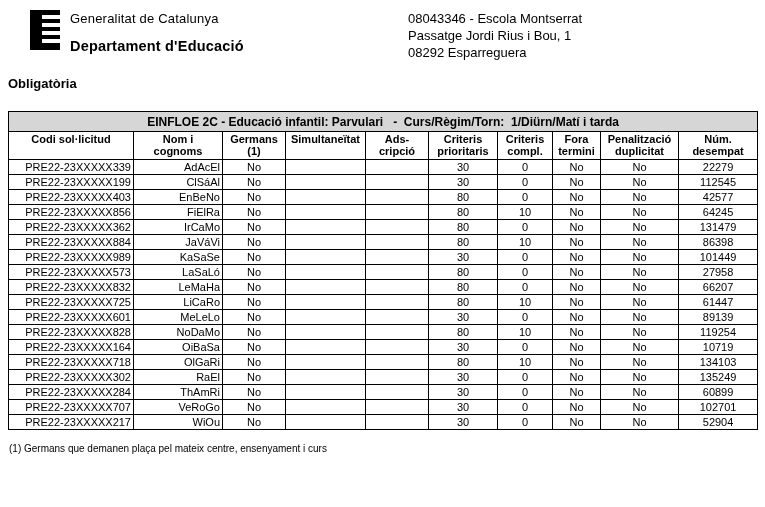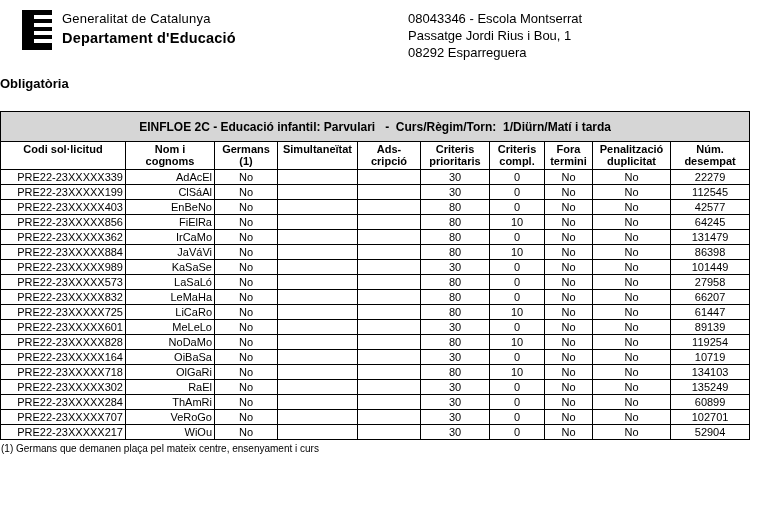--- a/index.html
+++ b/index.html
@@ -4,51 +4,51 @@
 <style>
   * { margin:0; padding:0; box-sizing:border-box; }
   html,body { background:#ffffff; }
   body {
     width:765px; height:507px;
     font-family:"Liberation Sans", sans-serif;
     color:#000;
     position:relative;
     overflow:hidden;
   }
-  .page { padding:8px 8px 0 0; position:relative; }
+  .page { padding:8px 8px 0 8px; position:relative; }
 
   
   .top-header { display:flex; align-items:flex-start; }
   .logo-wrap { margin-left:22px; margin-top:2px; }
   .org-block { margin-left:10px; padding-top:3px; }
   .org-line1 { font-size:13px; letter-spacing:0.2px; }
-  .org-line2 { font-size:14.5px; font-weight:bold; margin-top:4px; letter-spacing:0.2px; }
+  .org-line2 { font-size:14.5px; font-weight:bold; margin-top:12px; letter-spacing:0.2px; }
   .school-block { position:absolute; left:408px; top:10px; font-size:13px; line-height:17px; }
 
   
   .titles { margin-top:20px; font-weight:bold; font-size:13px; }
   .title-sub { line-height:20px; }
   .title-main { line-height:20px; width:752px; }
 
   
   table { border-collapse:collapse; table-layout:fixed; width:749px; margin-top:17px; font-size:11px; }
   th, td { border:1px solid #000; overflow:hidden; }
   tr.group-header th {
     background:#d6d6d6; font-size:12px; font-weight:bold;
-    text-align:center; white-space:pre; height:30px; padding:1px 2px;
+    text-align:center; white-space:pre; height:20px; padding:1px 2px;
   }
   tr.col-header th {
     font-weight:bold; vertical-align:top;
     white-space:pre-line; line-height:12px; padding:1px 2px 2px 2px;
     background:#ffffff;
   }
   td { text-align:center; height:15px; line-height:12px; padding:1px 2px; }
   td.c0, td.c1 { text-align:right; padding-left:3px; }
 
-  .footnote { font-size:10px; margin-top:3px; margin-left:1px; }
+  .footnote { font-size:10px; margin-top:13px; margin-left:1px; }
 </style>
 </head>
 <body>
 
 <div class="page">
 
   <div class="top-header">
     <div class="logo-wrap">
       <svg width="30" height="40" viewBox="0 0 30 40">
         <rect x="0" y="0" width="30" height="40" fill="#000000"></rect>

